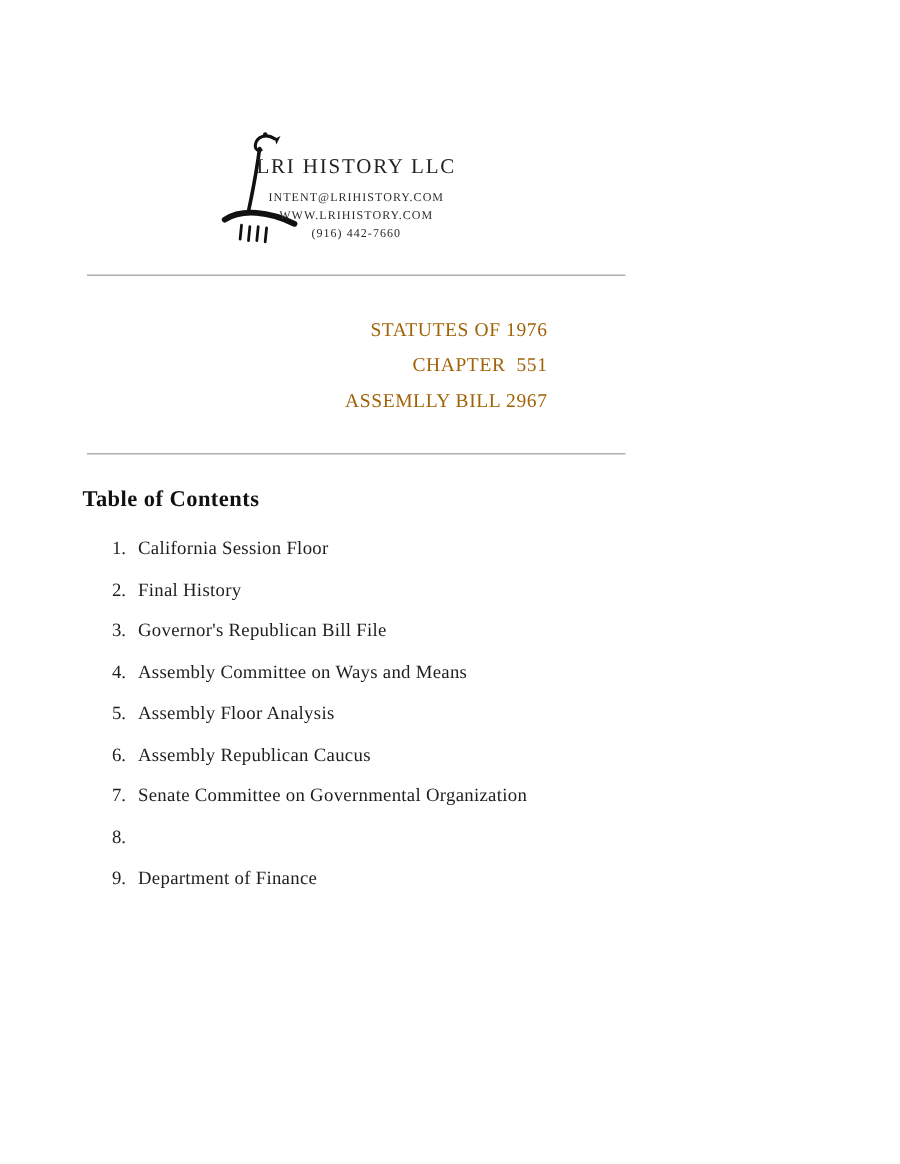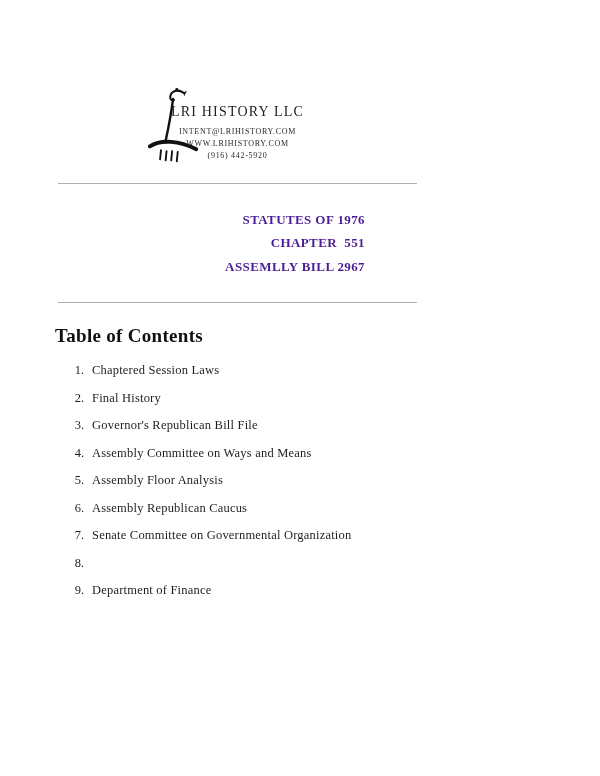--- a/index.html
+++ b/index.html
@@ -49,33 +49,33 @@
     border: none;
     border-top: 1px solid #b0b0b0;
     margin: 0 58px;
     height: 0;
   }
 
   
   .doc-title-block {
     text-align: right;
     padding: 24px 110px 24px 0;
-    font-weight: bold;
+    font-weight: normal;
     font-size: 13px;
     letter-spacing: 0.4px;
     line-height: 1.8;
-    color: #4c1d95;
+    color: #a16207;
   }
   .doc-title-line { white-space: pre; }
 
   
   .toc-section { padding: 22px 0 0 55px; }
   .toc-title {
     font-weight: bold;
-    font-size: 19px;
+    font-size: 15px;
     letter-spacing: 0.3px;
     margin-bottom: 16px;
     color: #111;
   }
   .toc-list { margin-left: 13px; }
   .toc-item {
     display: flex;
     align-items: baseline;
     height: 27.5px;
     font-size: 12.5px;
@@ -112,40 +112,40 @@
         <path d="M28 69 L27 79" stroke="#111" stroke-width="2" stroke-linecap="round"></path>
         <path d="M34 70 L33 80" stroke="#111" stroke-width="2" stroke-linecap="round"></path>
 
         <circle cx="33" cy="2.8" r="1.6" fill="#111"></circle>
       </svg>
     </div>
     <div class="header-text">
       <div class="company-name">LRI HISTORY LLC</div>
       <div class="contact-line">INTENT@LRIHISTORY.COM</div>
       <div class="contact-line">WWW.LRIHISTORY.COM</div>
-      <div class="contact-line">(916) 442-5920</div>
+      <div class="contact-line">(916) 442-7660</div>
     </div>
   </div>
 
   <hr class="rule">
 
   <div class="doc-title-block">
     <div class="doc-title-line">STATUTES OF 1976</div>
     <div class="doc-title-line">CHAPTER  551</div>
     <div class="doc-title-line">ASSEMLLY BILL 2967</div>
   </div>
 
   <hr class="rule">
 
   <div class="toc-section">
     <div class="toc-title">Table of Contents</div>
     <div class="toc-list" id="toc-list">
         <div class="toc-item">
           <span class="num">1.</span>
-          <span class="label">Chaptered Session Laws</span>
+          <span class="label">California Session Floor</span>
         </div>
         <div class="toc-item">
           <span class="num">2.</span>
           <span class="label">Final History</span>
         </div>
         <div class="toc-item">
           <span class="num">3.</span>
           <span class="label">Governor's Republican Bill File</span>
         </div>
         <div class="toc-item">

